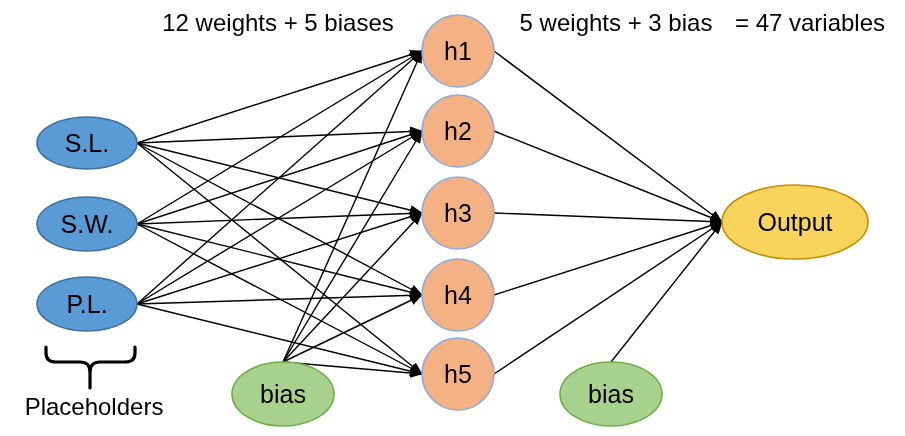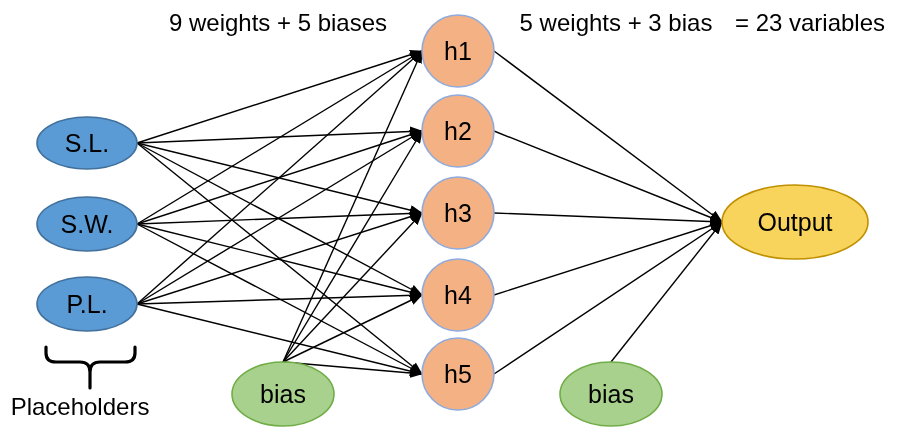--- a/index.html
+++ b/index.html
@@ -20,21 +20,21 @@
     position: absolute;
     transform: translateX(-50%);
     font-size: 24px;
     line-height: 1.15;
     color: #000000;
     white-space: nowrap;
   }
   #ann-hidden   { left: 278px; top: 9px; }
   #ann-output   { left: 616px; top: 9px; }
   #ann-total    { left: 810px; top: 9px; }
-  #ann-placeholders { left: 80px; top: 393px; }
+  #ann-placeholders { left: 94px; top: 393px; }
 </style>
 </head>
 <body>
 
 <div id="stage">
 
   <svg id="net-svg" width="905" height="436" viewBox="0 0 905 436" xmlns="http://www.w3.org/2000/svg">
     <defs>
       <marker id="arrow" markerUnits="userSpaceOnUse" markerWidth="13" markerHeight="10" refX="12" refY="5" orient="auto">
         <path d="M0,0 L13,5 L0,10 Z" fill="#000000"></path>
@@ -88,18 +88,18 @@
         <ellipse cx="283" cy="394" rx="51" ry="32" fill="#A9D18E" stroke="#70AD47" stroke-width="1.6"></ellipse>
         <text x="283" y="394" text-anchor="middle" dominant-baseline="central" font-size="25">bias</text>
         <ellipse cx="611" cy="394" rx="51" ry="32" fill="#A9D18E" stroke="#70AD47" stroke-width="1.6"></ellipse>
         <text x="611" y="394" text-anchor="middle" dominant-baseline="central" font-size="25">bias</text>
         <ellipse cx="795" cy="222" rx="73" ry="37" fill="#F9D45C" stroke="#BF9000" stroke-width="1.6"></ellipse>
         <text x="795" y="222" text-anchor="middle" dominant-baseline="central" font-size="25">Output</text>
       </g>
     <path id="brace" d="M 46 347 L 46 353 Q 46 362 56 362 L 80 362 Q 90 362 90 372 L 90 388 M 90 372 Q 90 362 100 362 L 125 362 Q 135 362 135 353 L 135 347" fill="none" stroke="#000000" stroke-width="3.2" stroke-linecap="round" stroke-linejoin="round"></path>
   </svg>
 
-  <div class="ann" id="ann-hidden">9 weights + 5 biases</div>
+  <div class="ann" id="ann-hidden">12 weights + 5 biases</div>
   <div class="ann" id="ann-output">5 weights + 3 bias</div>
-  <div class="ann" id="ann-total">= 23 variables</div>
+  <div class="ann" id="ann-total">= 47 variables</div>
   <div class="ann" id="ann-placeholders">Placeholders</div>
 
 </div>
 
 </body></html>

